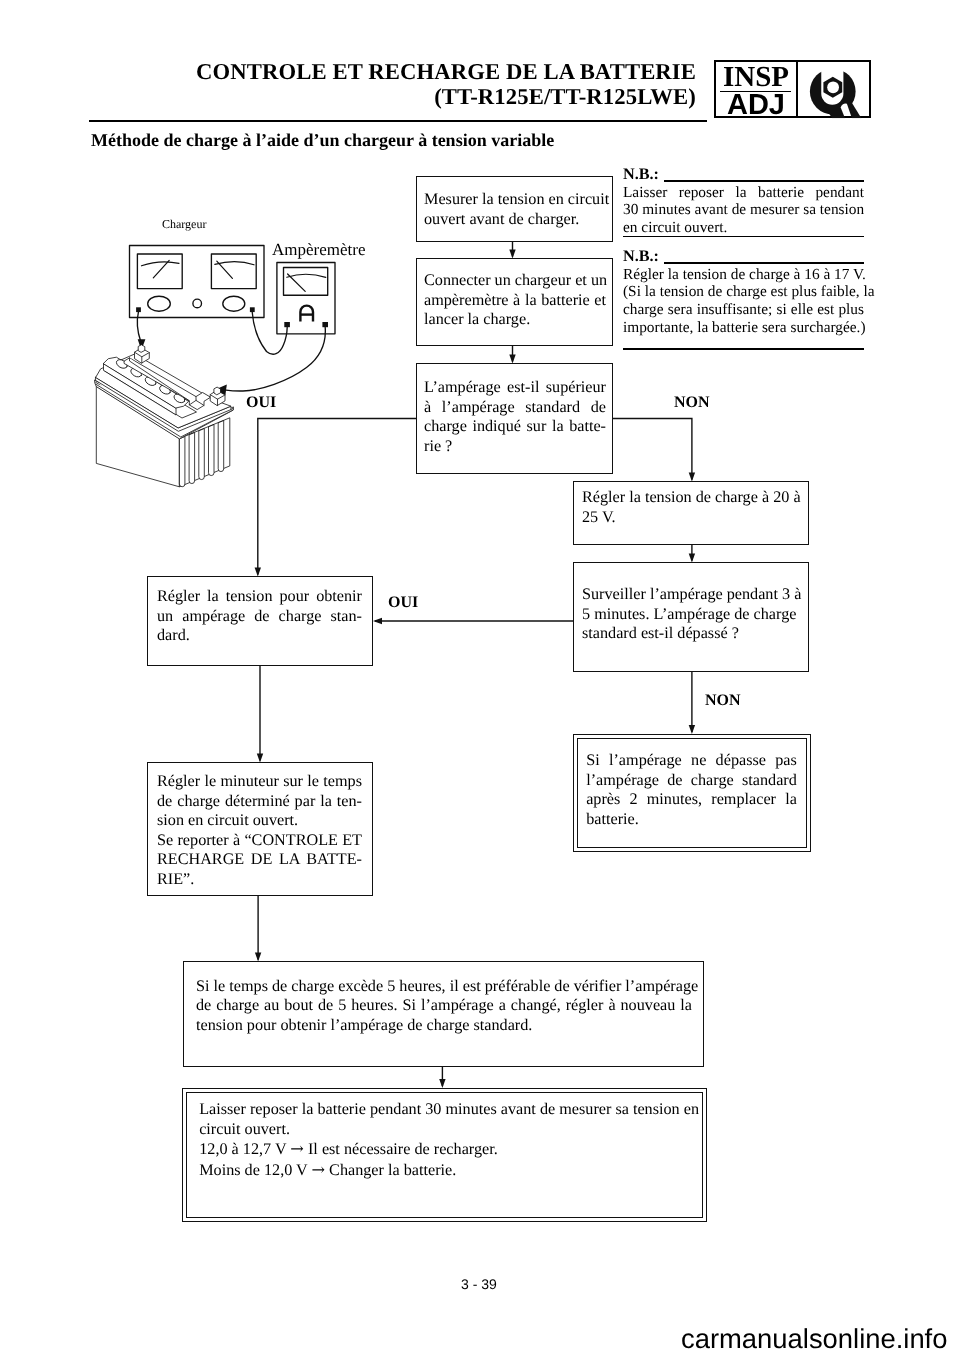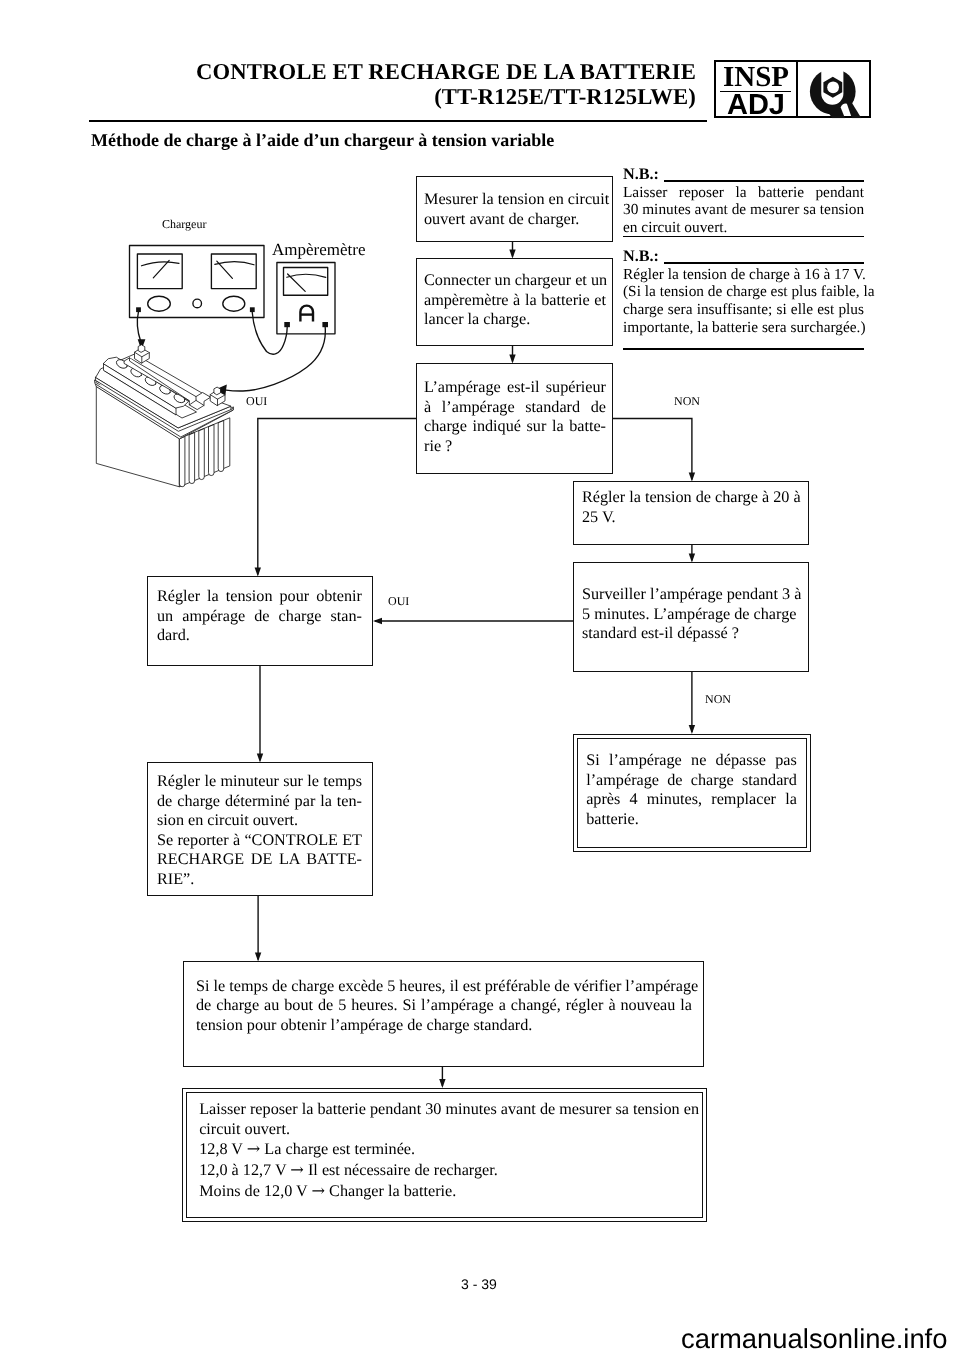--- a/index.html
+++ b/index.html
@@ -26,21 +26,21 @@
 
   
   .box{position:absolute;border:1.6px solid #111;box-sizing:border-box;background:#fff;}
   .box > .tx,.dbl .tx{position:absolute;left:8px;right:8px;font-size:16.2px;line-height:19.6px;}
   .ln{white-space:pre;}
   .lnw{display:inline-block;white-space:pre;}
   .arw{font-family:"DejaVu Serif",serif;}
   .dbl{position:absolute;border:1.6px solid #111;box-sizing:border-box;background:#fff;padding:3.2px;}
   .dbl > .inner{width:100%;height:100%;border:1.6px solid #111;box-sizing:border-box;position:relative;}
 
-  .lbl{position:absolute;font-size:12px;font-weight:normal;}
+  .lbl{position:absolute;font-size:16px;font-weight:bold;}
   .nb{position:absolute;font-size:15.35px;line-height:17.7px;}
   .nbt{position:absolute;left:0;top:0;font-weight:bold;font-size:16.2px;line-height:17px;}
   .nbline{position:absolute;left:41px;top:14.2px;right:0;height:1.7px;background:#000;}
   .nbb{position:absolute;left:0;top:17.6px;width:100%;}
   .nbunder{position:absolute;left:0;right:0;height:1.7px;background:#000;}
 
   
   #b1{left:416px;top:176px;width:197px;height:66px;}
   #b1 > .tx{top:13px;left:7px;right:6px;}
   #b2{left:416px;top:258px;width:197px;height:88px;}
@@ -254,38 +254,37 @@
       <div class="ln"><span class="lnw" style="word-spacing: 0.230469px;">Se reporter à “CONTROLE ET</span></div>
       <div class="ln"><span class="lnw" style="word-spacing: 2.53646px;">RECHARGE DE LA BATTE-</span></div>
       <div class="ln lnlast"><span class="lnw">RIE”.</span></div>
     </div>
 </div>
 <div class="dbl just" id="b8">
   <div class="inner">
     <div class="tx">
         <div class="ln"><span class="lnw" style="word-spacing: 5.23438px;">Si l’ampérage ne dépasse pas</span></div>
         <div class="ln"><span class="lnw" style="word-spacing: 4.23958px;">l’ampérage de charge standard</span></div>
-        <div class="ln"><span class="lnw" style="word-spacing: 5.125px;">après 4 minutes, remplacer la</span></div>
+        <div class="ln"><span class="lnw" style="word-spacing: 5.125px;">après 2 minutes, remplacer la</span></div>
         <div class="ln lnlast"><span class="lnw">batterie.</span></div>
       </div>
   </div>
 </div>
 <div class="box just" id="b9">
   <div class="tx">
       <div class="ln"><span class="lnw">Si le temps de charge excède 5 heures, il est préférable de vérifier l’ampérage</span></div>
       <div class="ln"><span class="lnw" style="word-spacing: 0.90625px;">de charge au bout de 5 heures. Si l’ampérage a changé, régler à nouveau la</span></div>
       <div class="ln lnlast"><span class="lnw">tension pour obtenir l’ampérage de charge standard.</span></div>
     </div>
 </div>
 <div class="dbl" id="b10">
   <div class="inner">
     <div class="tx">
         <div class="ln"><span class="lnw">Laisser reposer la batterie pendant 30 minutes avant de mesurer sa tension en</span></div>
         <div class="ln"><span class="lnw">circuit ouvert.</span></div>
-        <div class="ln"><span class="lnw">12,8 V <span class="arw">→</span> La charge est terminée.</span></div>
         <div class="ln"><span class="lnw">12,0 à 12,7 V <span class="arw">→</span> Il est nécessaire de recharger.</span></div>
         <div class="ln lnlast"><span class="lnw">Moins de 12,0 V <span class="arw">→</span> Changer la batterie.</span></div>
       </div>
   </div>
 </div>
 
 <div class="nb" id="nb1">
   <div class="nbt">N.B.:</div>
   <div class="nbline"></div>
   <div class="nbb just">

